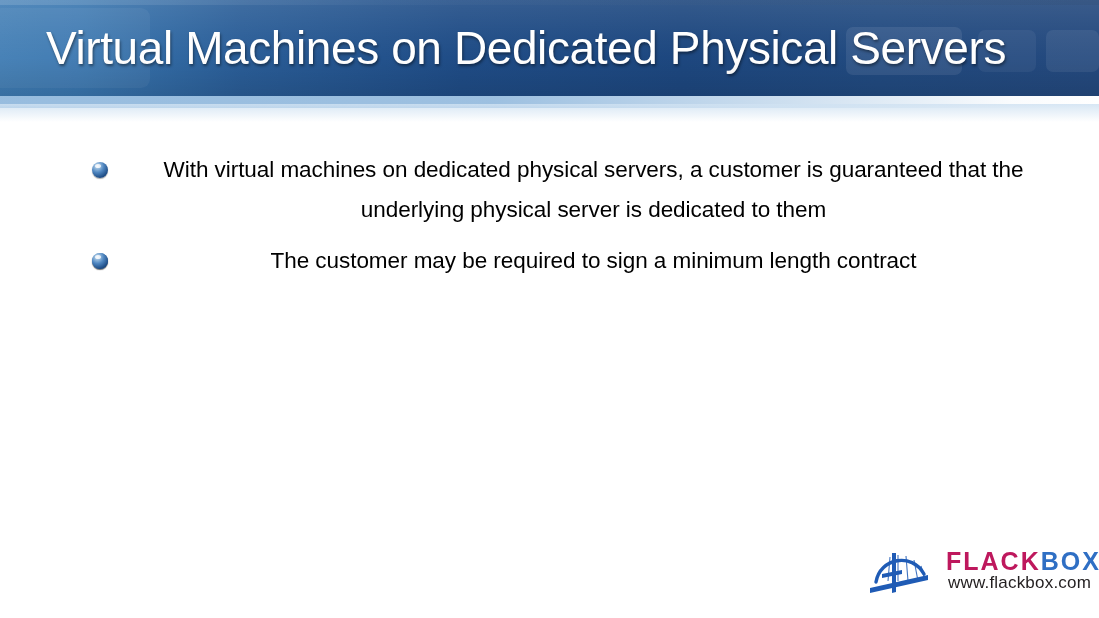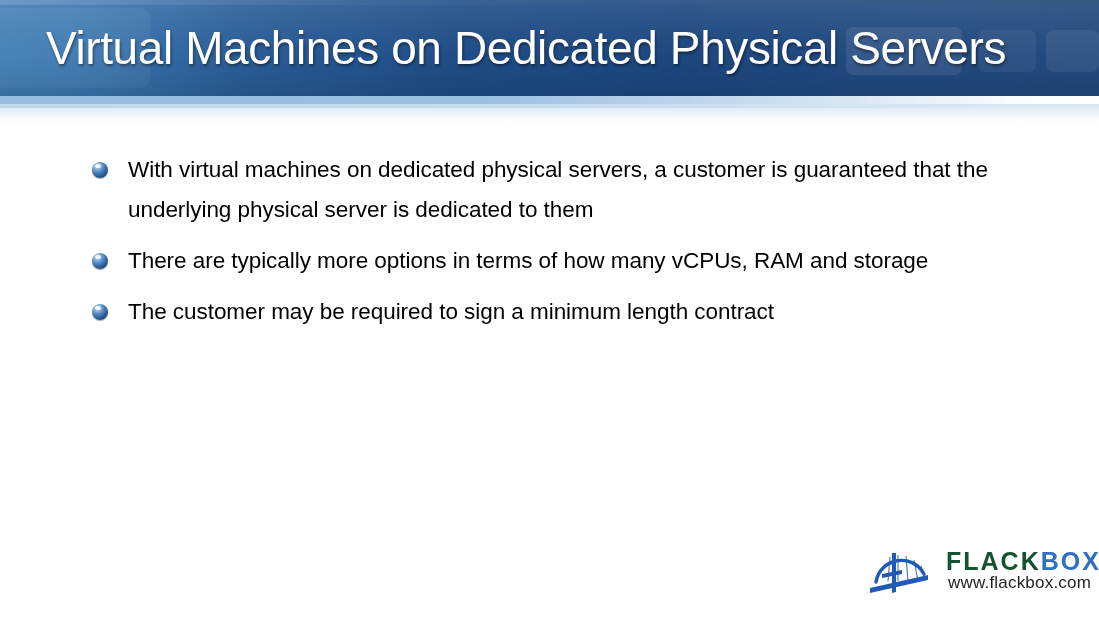--- a/index.html
+++ b/index.html
@@ -146,20 +146,21 @@
     filter: blur(0.4px);
   }
   .bullet-text {
     display: block;
     font-family: "Liberation Sans", sans-serif;
     font-size: 22.5px;
     font-weight: 400;
     color: #000000;
     line-height: 40px;
     letter-spacing: -0.05px;
+    text-align: center;
   }
 
   
   .logo {
     position: absolute;
     left: 868px;
     top: 546px;
     width: 215px;
     height: 52px;
   }
@@ -173,21 +174,21 @@
   .logo-wordmark {
     position: absolute;
     left: 78px;
     top: 2px;
     font-size: 25px;
     font-weight: 700;
     letter-spacing: 2.0px;
     line-height: 26px;
     font-family: "Liberation Sans", sans-serif;
   }
-  .word-flack { color: #14532d; }
+  .word-flack { color: #be185d; }
   .word-box   { color: #2f6fc4; }
   .logo-url {
     position: absolute;
     left: 80px;
     top: 27px;
     font-size: 17px;
     color: #231f20;
     letter-spacing: 0.2px;
     font-family: "Liberation Sans", sans-serif;
     white-space: nowrap;
@@ -213,21 +214,20 @@
   <div class="content">
 
     <div class="bullet-row">
       <span class="bullet-orb"></span>
       <span class="bullet-text">With virtual machines on dedicated physical servers, a customer is guaranteed that the underlying physical server is dedicated to them</span>
     </div>
 
 
     <div class="bullet-row">
       <span class="bullet-orb"></span>
-      <span class="bullet-text">There are typically more options in terms of how many vCPUs, RAM and storage</span>
     </div>
 
     <div class="bullet-row">
       <span class="bullet-orb"></span>
       <span class="bullet-text">The customer may be required to sign a minimum length contract</span>
     </div>
 
   </div>
 
   <div class="logo">

